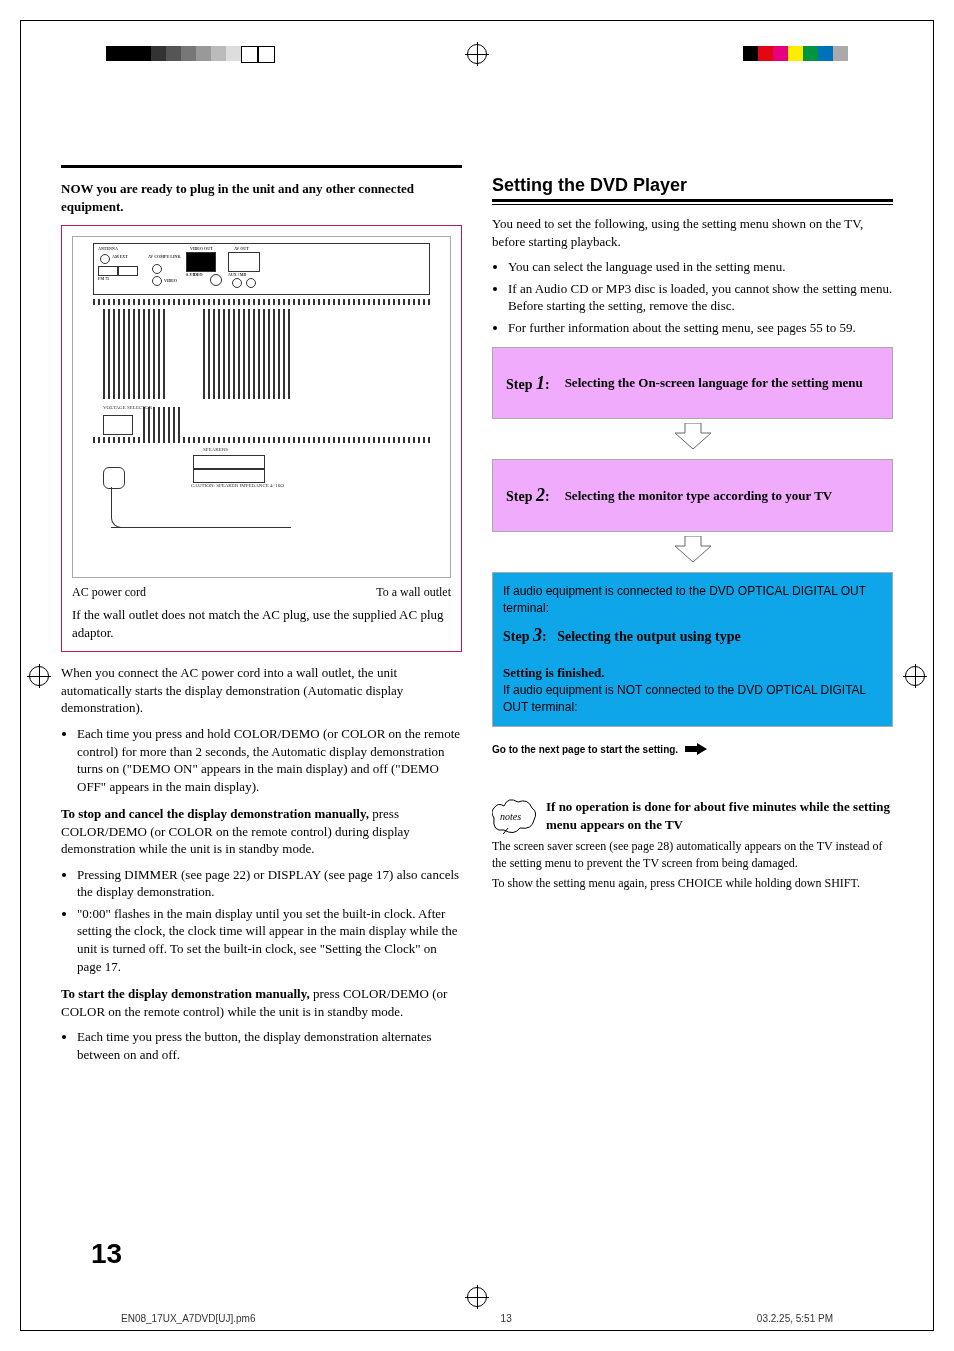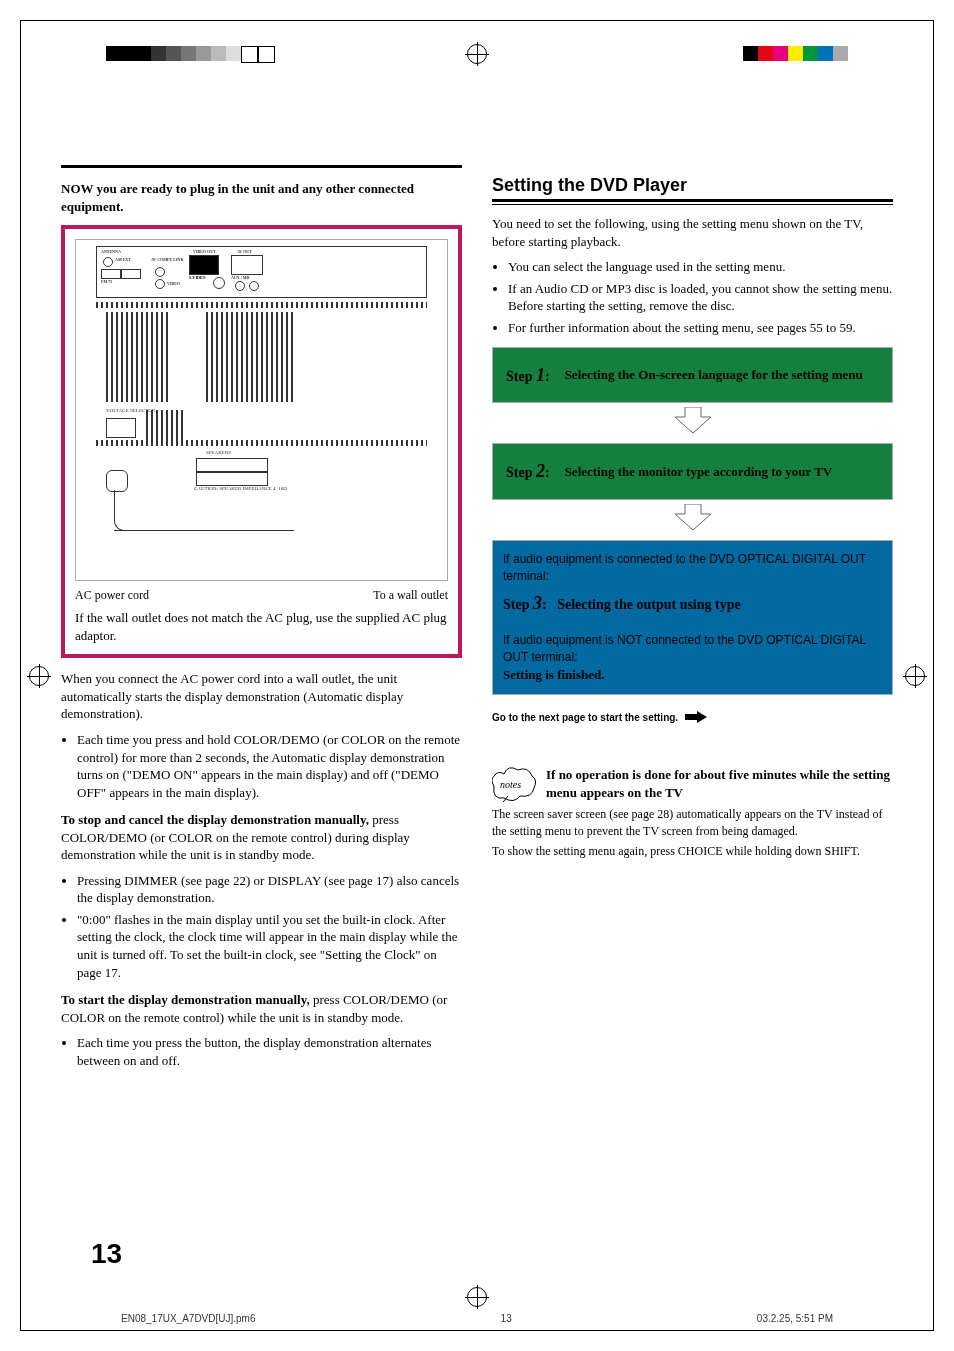--- a/index.html
+++ b/index.html
@@ -55,21 +55,21 @@
   }
   .heavy-rule {
     border-top: 3px solid #000;
     margin: 4px 0 12px 0;
   }
   .intro-bold {
     font-weight: bold;
     margin-bottom: 10px;
   }
   .diagram-frame {
-    border: 4px solid #be185d;
+    border: 1px solid #be185d;
     padding: 10px;
     margin-bottom: 12px;
   }
   .diagram {
     position: relative;
     height: 340px;
     border: 1px solid #aaa;
     background: #fff;
     overflow: hidden;
     font-size: 5px;
@@ -106,41 +106,41 @@
   }
   .dbl-rule {
     border-top: 3px solid #000;
     border-bottom: 1px solid #000;
     height: 2px;
     margin-bottom: 10px;
   }
 
   .step-box {
     border: 1px solid #aaa;
-    background: #15803d;
-    padding: 12px 10px;
+    background: #f0abfc;
+    padding: 20px 10px;
   }
   .step-label {
     font-family: "Times New Roman", serif;
     font-size: 14px;
   }
   .step-label .n {
     font-style: italic;
     font-weight: bold;
     font-size: 18px;
   }
   .step-desc { font-weight: bold; }
   .arrow-down {
     text-align: center;
     margin: 4px 0;
   }
   .arrow-down svg { display:inline-block; }
   .info-box {
     border: 1px solid #aaa;
-    background: #0369a1;
+    background: #0ea5e9;
     padding: 10px;
     font-family: Arial, sans-serif;
     font-size: 12px;
     line-height: 1.4;
   }
   .info-box .step-row {
     font-family: "Times New Roman", serif;
     font-size: 14px;
     margin: 6px 0;
   }
@@ -338,22 +338,22 @@
           </svg>
       </div>
 
       <div class="info-box">
         <div>If audio equipment is connected to the DVD OPTICAL DIGITAL OUT terminal:</div>
         <div class="step-row">
           <b>Step</b> <span class="n" style="font-style:italic;font-weight:bold;font-size:18px">3</span><b>:</b>
           &nbsp;&nbsp;<b>Selecting the output using type</b>
         </div>
         <div style="height:10px"></div>
+        <div style="font-family:'Times New Roman',serif;font-weight:bold;font-size:13px">Setting is finished.</div>
         <div>If audio equipment is NOT connected to the DVD OPTICAL DIGITAL OUT terminal:</div>
-        <div style="font-family:'Times New Roman',serif;font-weight:bold;font-size:13px">Setting is finished.</div>
       </div>
 
       <div class="next-page">
         <span>Go to the next page to start the setting.</span>
         <span class="next-arrow">
           <svg width="22" height="12">
               <path d="M0 3 h12 v-3 L22 6 L12 12 v-3 H0 Z" fill="#000"></path>
             </svg>
         </span>
       </div>

